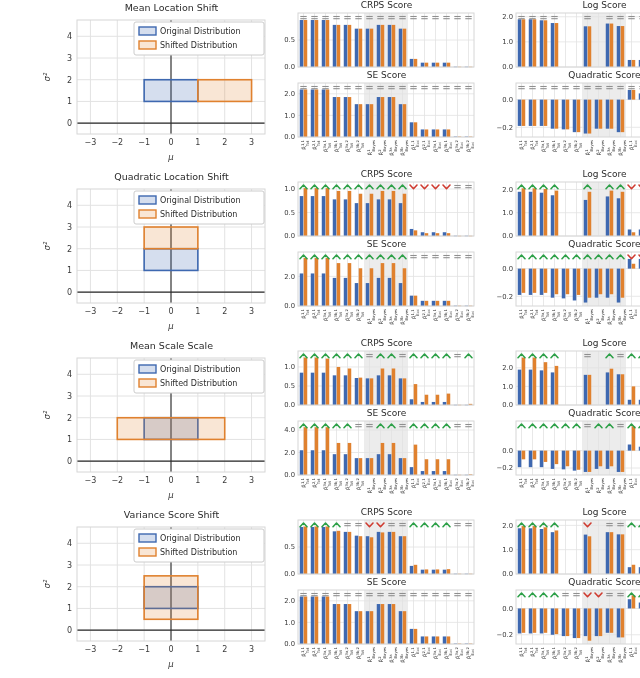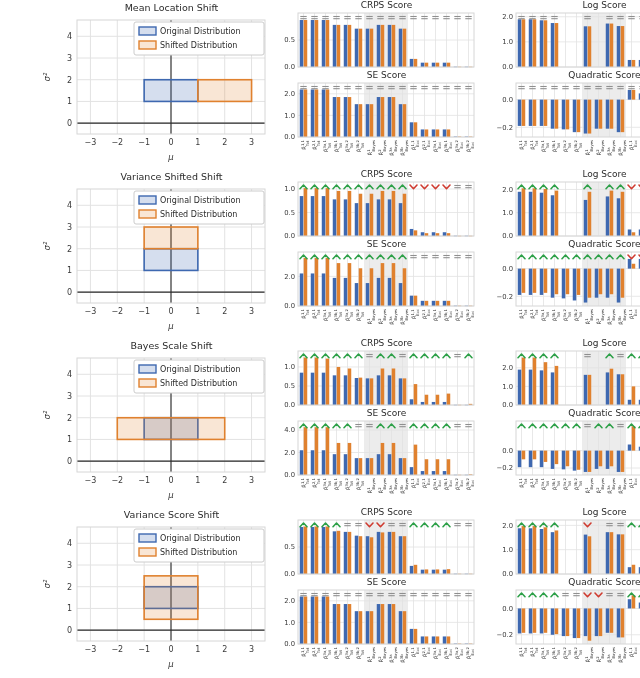--- a/index.html
+++ b/index.html
@@ -504,21 +504,21 @@
                 <text transform="translate(196.7 60) rotate(-90)" text-anchor="end" font-size="5.2"><tspan>R̂</tspan><tspan font-size="3.8" dy="-2.2">3b,2</tspan><tspan font-size="3.8" dy="5.4" dx="-8.4">Exc</tspan></text>
               </g>
             </svg>
           </div>
       </div>
     </div>
   </div>
 
   <div class="fig-row">
     <div class="shift-panel">
-      <div class="panel-title">Variance Shifted Shift</div>
+      <div class="panel-title">Quadratic Location Shift</div>
       <div class="shift-plot">
           <svg width="232" height="150" viewBox="0 0 232 150">
             <rect x="36" y="6" width="188" height="114" fill="#ffffff"></rect>
             <g stroke="#e2e2e2" stroke-width="1">
               <line x1="49.42857142857143" y1="6" x2="49.42857142857143" y2="120"></line>
               <line x1="76.28571428571428" y1="6" x2="76.28571428571428" y2="120"></line>
               <line x1="103.14285714285714" y1="6" x2="103.14285714285714" y2="120"></line>
               <line x1="130" y1="6" x2="130" y2="120"></line>
               <line x1="156.85714285714286" y1="6" x2="156.85714285714286" y2="120"></line>
               <line x1="183.71428571428572" y1="6" x2="183.71428571428572" y2="120"></line>
@@ -945,21 +945,21 @@
                 <text transform="translate(196.7 60) rotate(-90)" text-anchor="end" font-size="5.2"><tspan>R̂</tspan><tspan font-size="3.8" dy="-2.2">3b,2</tspan><tspan font-size="3.8" dy="5.4" dx="-8.4">Exc</tspan></text>
               </g>
             </svg>
           </div>
       </div>
     </div>
   </div>
 
   <div class="fig-row">
     <div class="shift-panel">
-      <div class="panel-title">Bayes Scale Shift</div>
+      <div class="panel-title">Mean Scale Scale</div>
       <div class="shift-plot">
           <svg width="232" height="150" viewBox="0 0 232 150">
             <rect x="36" y="6" width="188" height="114" fill="#ffffff"></rect>
             <g stroke="#e2e2e2" stroke-width="1">
               <line x1="49.42857142857143" y1="6" x2="49.42857142857143" y2="120"></line>
               <line x1="76.28571428571428" y1="6" x2="76.28571428571428" y2="120"></line>
               <line x1="103.14285714285714" y1="6" x2="103.14285714285714" y2="120"></line>
               <line x1="130" y1="6" x2="130" y2="120"></line>
               <line x1="156.85714285714286" y1="6" x2="156.85714285714286" y2="120"></line>
               <line x1="183.71428571428572" y1="6" x2="183.71428571428572" y2="120"></line>

